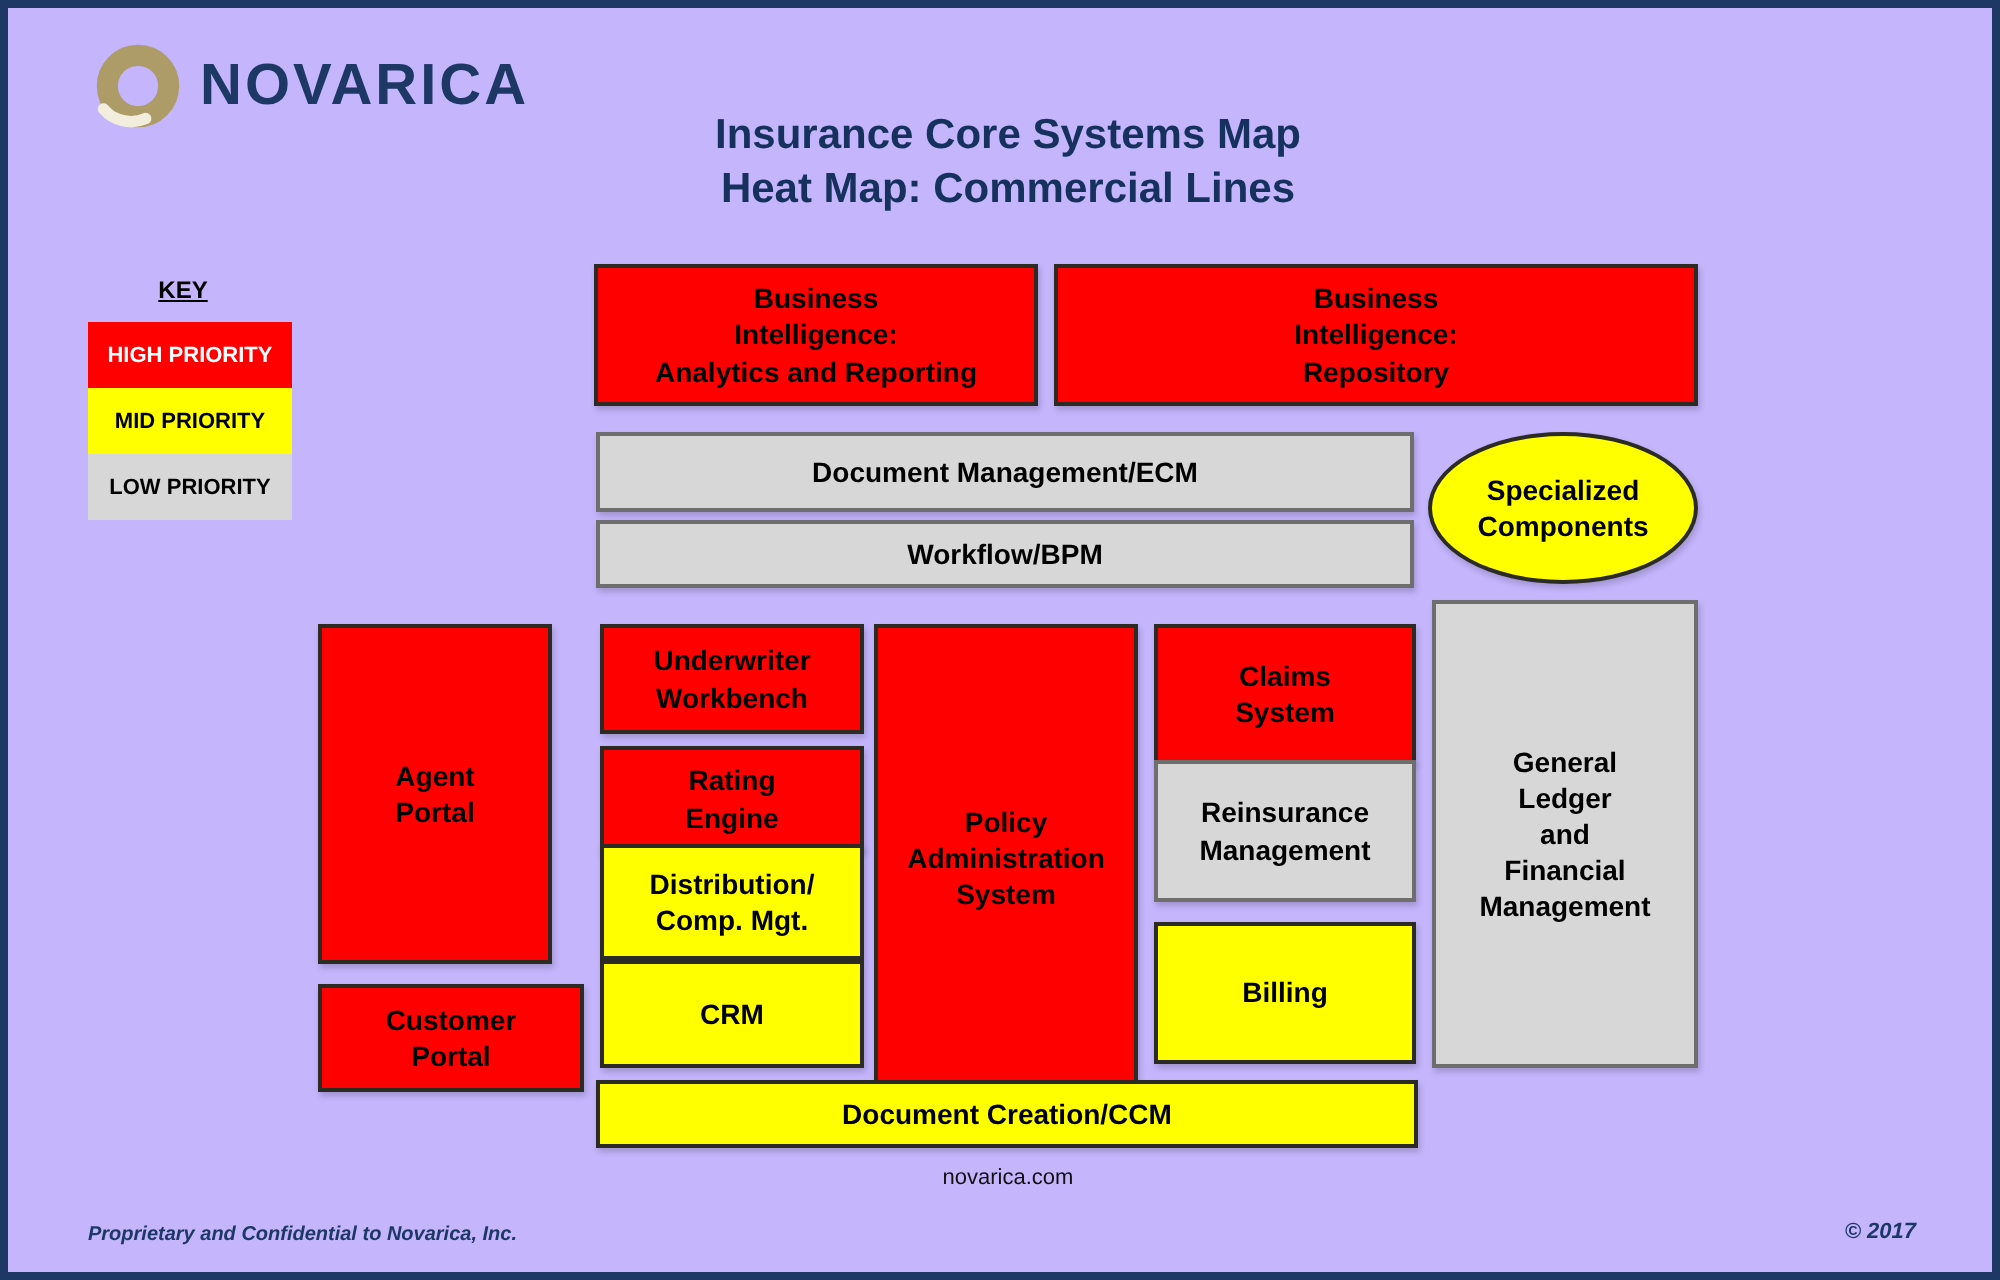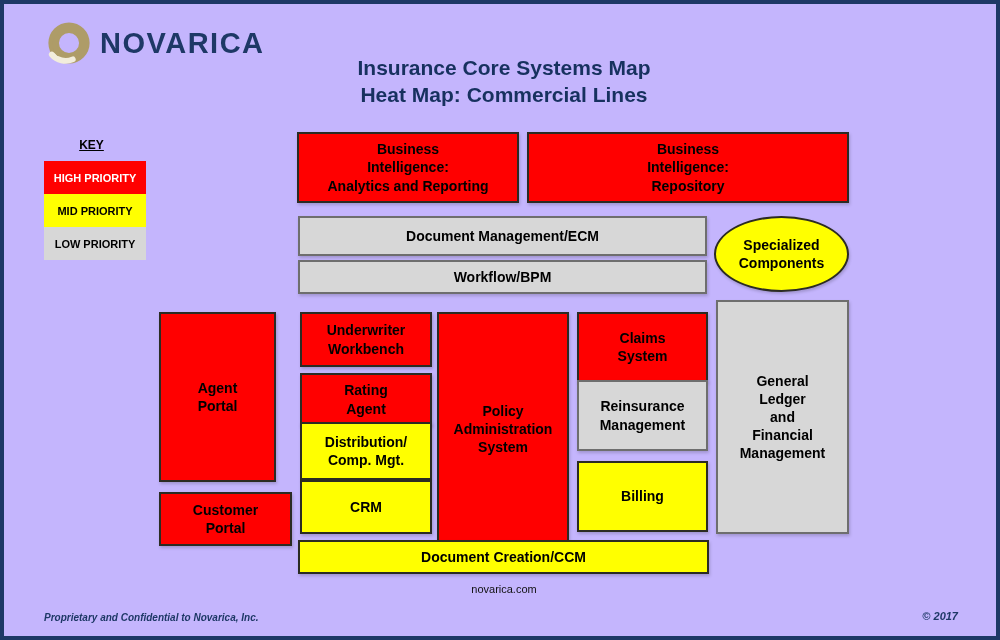--- a/index.html
+++ b/index.html
@@ -121,21 +121,21 @@
   <div class="box ellipse specialized">Specialized
 Components</div>
 
   <div class="box p-high agent-portal">Agent
 Portal</div>
   <div class="box p-high customer-portal">Customer
 Portal</div>
   <div class="box p-high underwriter">Underwriter
 Workbench</div>
   <div class="box p-high rating">Rating
-Agent</div>
+Engine</div>
   <div class="box p-mid distribution">Distribution/
 Comp. Mgt.</div>
   <div class="box p-mid crm">CRM</div>
   <div class="box p-high policy-admin">Policy
 Administration
 System</div>
   <div class="box p-high claims">Claims
 System</div>
   <div class="box p-low reinsurance">Reinsurance
 Management</div>

